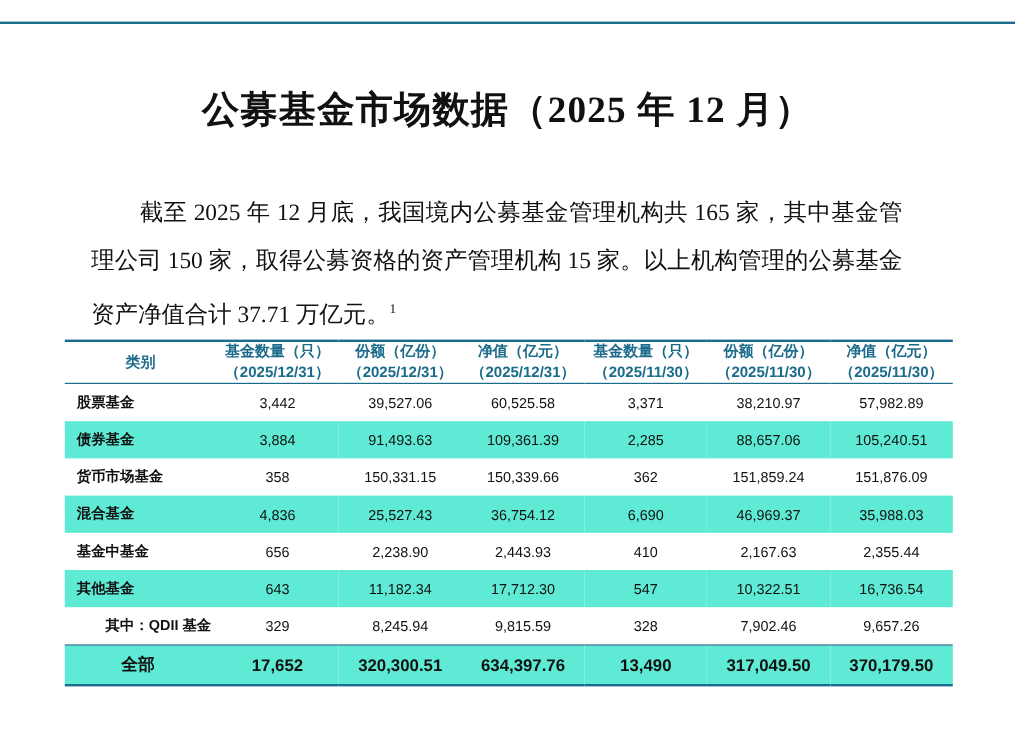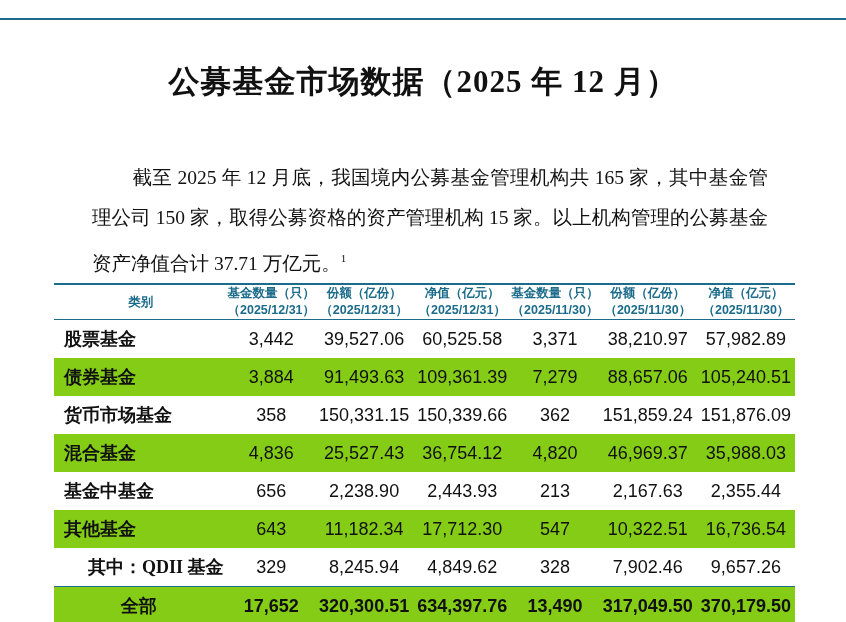--- a/index.html
+++ b/index.html
@@ -24,32 +24,32 @@
     position: absolute;
     left: 0;
     top: 18px;
     width: 846px;
     height: 2px;
     background: #1b6b8a;
   }
   .title {
     position: absolute;
     left: 0;
-    top: 61px;
+    top: 71px;
     width: 846px;
     text-align: center;
     font-size: 31px;
     font-weight: bold;
     letter-spacing: 1px;
     color: #111111;
     font-family: "Liberation Serif", "DejaVu Serif", serif;
   }
   .para {
     position: absolute;
-    left: 92px;
+    left: 76px;
     top: 158px;
     width: 676px;
     font-size: 19.5px;
     line-height: 40px;
     text-align: justify;
     text-justify: inter-ideograph;
     color: #111111;
     font-family: Liberation Serif, serif;
   }
   .para .indent {
@@ -87,43 +87,42 @@
   }
   .rule-line td {
     height: 0;
     padding: 0;
     line-height: 0;
     font-size: 0;
   }
   .line-thick { border-bottom: 2px solid #1b6b8a; }
   .line-thin { border-bottom: 1px solid #1b6b8a; }
   tr.body-row td {
-    font-size: 18px;
+    font-size: 12px;
     padding: 7px 4px;
     text-align: center;
     color: #111111;
     white-space: nowrap;
   }
   tr.body-row td.cat {
     text-align: left;
     padding-left: 10px;
     font-weight: bold;
     color: #111111;
   }
   tr.body-row td.cat.sub {
     padding-left: 34px;
     font-weight: bold;
-    font-family: Liberation Serif, serif;
   }
   tr.alt td {
-    background: #84cc16;
+    background: #5eead4;
   }
   tr.total td {
     font-weight: bold;
-    font-size: 18px;
+    font-size: 14px;
   }
   tr.total td.cat {
     text-align: center;
     padding-left: 0;
   }
   .col-cat { width: 120px; }
   .col-num { width: 103px; }
 </style>
 </head>
 <body>
@@ -181,65 +180,65 @@
         <td>60,525.58</td>
         <td>3,371</td>
         <td>38,210.97</td>
         <td>57,982.89</td>
       </tr>
       <tr class="body-row alt">
         <td class="cat">债券基金</td>
         <td>3,884</td>
         <td>91,493.63</td>
         <td>109,361.39</td>
-        <td>7,279</td>
+        <td>2,285</td>
         <td>88,657.06</td>
         <td>105,240.51</td>
       </tr>
       <tr class="body-row">
         <td class="cat">货币市场基金</td>
         <td>358</td>
         <td>150,331.15</td>
         <td>150,339.66</td>
         <td>362</td>
         <td>151,859.24</td>
         <td>151,876.09</td>
       </tr>
       <tr class="body-row alt">
         <td class="cat">混合基金</td>
         <td>4,836</td>
         <td>25,527.43</td>
         <td>36,754.12</td>
-        <td>4,820</td>
+        <td>6,690</td>
         <td>46,969.37</td>
         <td>35,988.03</td>
       </tr>
       <tr class="body-row">
         <td class="cat">基金中基金</td>
         <td>656</td>
         <td>2,238.90</td>
         <td>2,443.93</td>
-        <td>213</td>
+        <td>410</td>
         <td>2,167.63</td>
         <td>2,355.44</td>
       </tr>
       <tr class="body-row alt">
         <td class="cat">其他基金</td>
         <td>643</td>
         <td>11,182.34</td>
         <td>17,712.30</td>
         <td>547</td>
         <td>10,322.51</td>
         <td>16,736.54</td>
       </tr>
       <tr class="body-row">
         <td class="cat sub">其中：QDII 基金</td>
         <td>329</td>
         <td>8,245.94</td>
-        <td>4,849.62</td>
+        <td>9,815.59</td>
         <td>328</td>
         <td>7,902.46</td>
         <td>9,657.26</td>
       </tr>
       <tr class="rule-line">
         <td class="line-thin" colspan="7"></td>
       </tr>
       <tr class="body-row total alt">
         <td class="cat">全部</td>
         <td>17,652</td>

